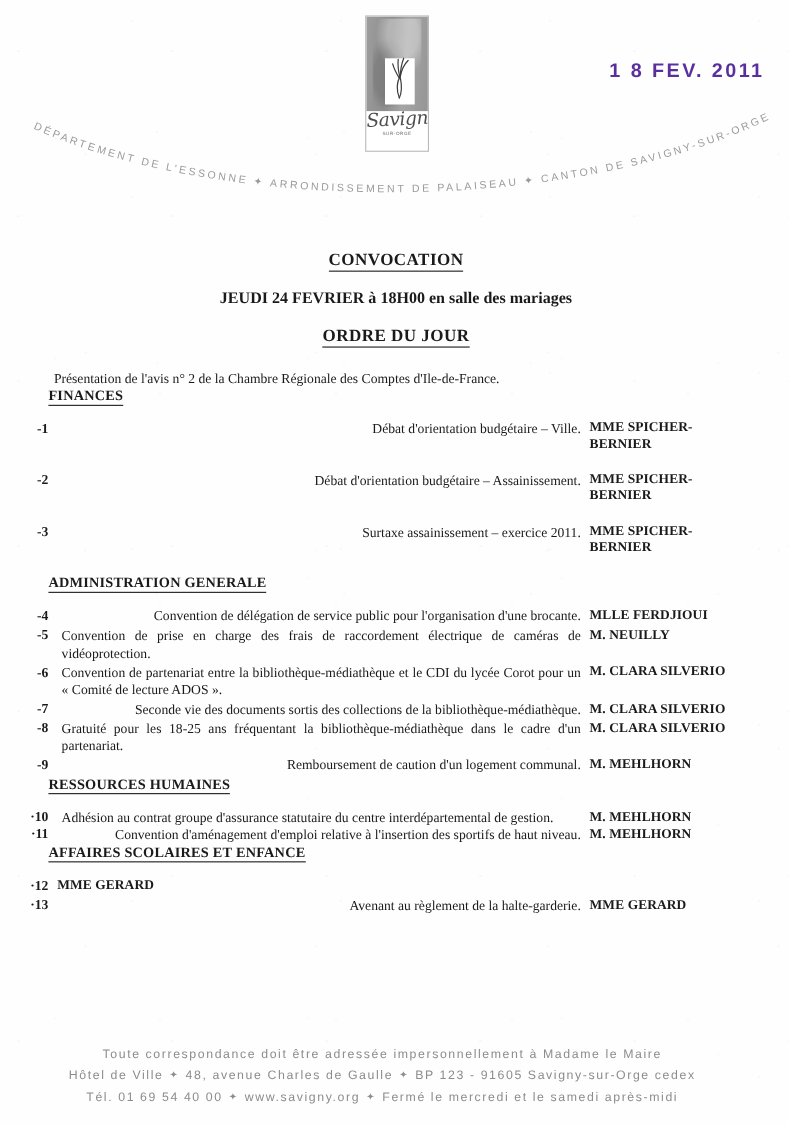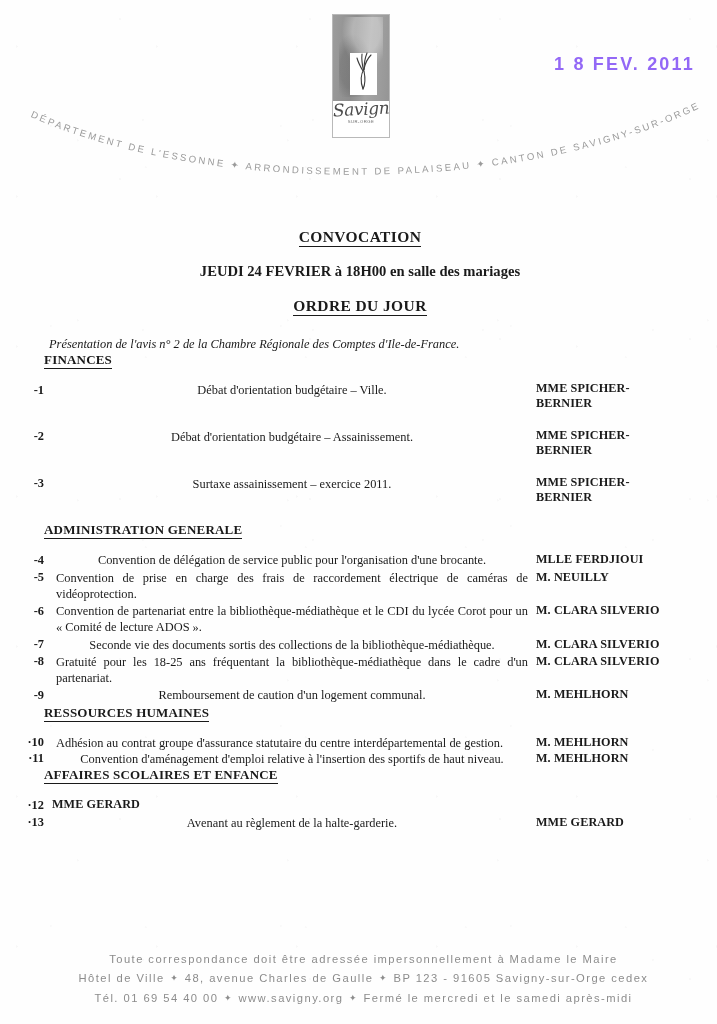--- a/index.html
+++ b/index.html
@@ -105,21 +105,21 @@
   }
 
   #date-stamp {
     position: absolute;
     right: 22px;
     top: 54px;
     font-family: "Liberation Sans", sans-serif;
     font-size: 18px;
     font-weight: 600;
     letter-spacing: 2.2px;
-    color: #8b5cf6;
+    color: #4c1d95;
     opacity: .92;
   }
 
   #arc-banner {
     position: absolute;
     left: 0;
     top: 92px;
     width: 717px;
     height: 90px;
   }
@@ -159,21 +159,20 @@
     text-align: center;
     font-weight: bold;
     font-size: 14.6px;
     margin-top: 17px;
   }
   .title-agenda { margin-top: 17px; }
 
   .presentation-line {
     margin: 22px 0 0 45px;
     font-size: 12.4px;
-    font-style: italic;
   }
 
   
   .section { }
   .section-heading {
     margin-left: 40px;
     font-weight: bold;
     font-size: 13px;
     letter-spacing: .2px;
   }
@@ -200,21 +199,21 @@
     padding-top: .5px;
   }
   .item-text {
     flex: 0 0 472px;
     margin-left: 12px;
     font-size: 12.4px;
     line-height: 1.31;
     text-align: justify;
     text-justify: inter-word;
   }
-  .item-text.no-justify { text-align: center; }
+  .item-text.no-justify { text-align: right; }
   .item-owner {
     flex: 1 1 auto;
     margin-left: 8px;
     font-weight: bold;
     font-size: 12.2px;
     line-height: 1.26;
     letter-spacing: .1px;
     white-space: pre-line;
   }
 
@@ -230,21 +229,20 @@
     position: absolute;
     left: 0;
     bottom: 16px;
     width: 695px;
     text-align: center;
     font-family: "Liberation Sans", sans-serif;
     font-size: 11.2px;
     letter-spacing: 1.45px;
     line-height: 1.72;
     color: #8c8c8c;
-    margin-left: 16px;
   }
   #footer .sep {
     font-size: 9px;
     vertical-align: 1px;
     padding: 0 1px;
   }
 </style>
 </head>
 <body>
 

